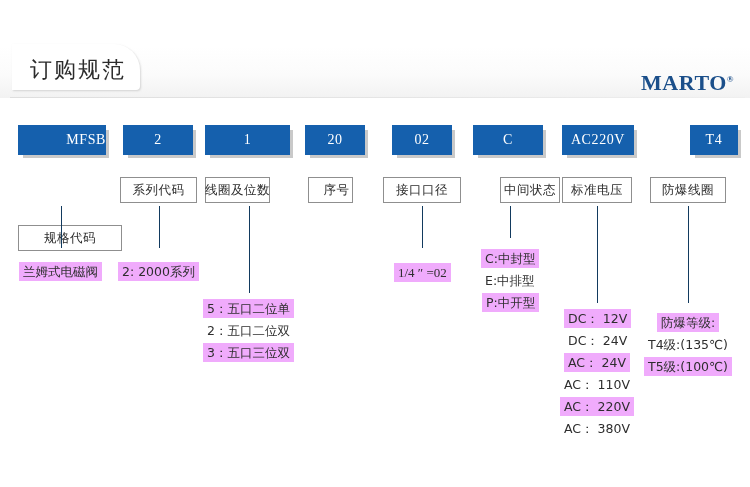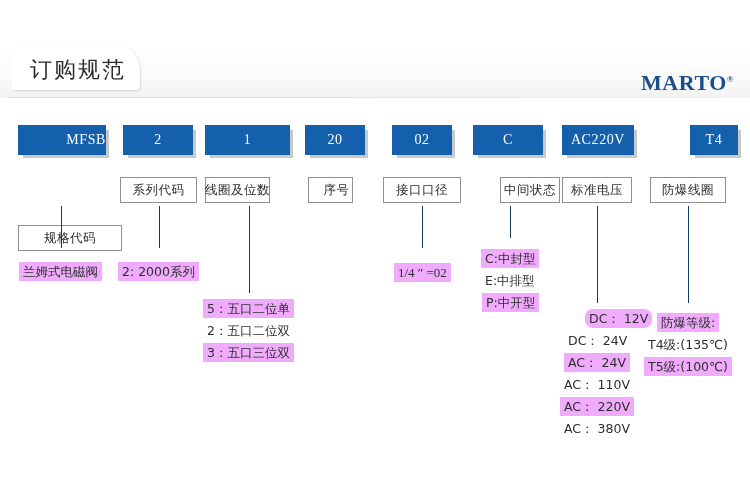--- a/index.html
+++ b/index.html
@@ -144,21 +144,21 @@
       <div class="chip hl" style="top: 249px; left: 481px;">C:中封型</div>
       <div class="chip" style="top: 271px; left: 481px;">E:中排型</div>
       <div class="chip hl" style="top: 293px; left: 482px;">P:中开型</div>
       <div class="codebox" style="left: 562px; top: 125px; width: 72px;">
         <span>AC220V</span>
       </div>
       <div class="labelbox" style="left: 562px; top: 177px; width: 70px;">
         <span>标准电压</span>
       </div>
       <div class="conn" style="left: 597px; top: 206px; height: 97px;"></div>
-      <div class="chip hl" style="top: 309px; left: 585px; border-radius: 8px;">DC： 12V</div>
+      <div class="chip hl" style="top: 309px; left: 564px;">DC： 12V</div>
       <div class="chip" style="top: 331px; left: 564px;">DC： 24V</div>
       <div class="chip hl" style="top: 353px; left: 564px;">AC： 24V</div>
       <div class="chip" style="top: 375px; left: 560px;">AC： 110V</div>
       <div class="chip hl" style="top: 397px; left: 560px;">AC： 220V</div>
       <div class="chip" style="top: 419px; left: 560px;">AC： 380V</div>
       <div class="codebox" style="left: 690px; top: 125px; width: 48px;">
         <span>T4</span>
       </div>
       <div class="labelbox" style="left: 650px; top: 177px; width: 76px;">
         <span>防爆线圈</span>

